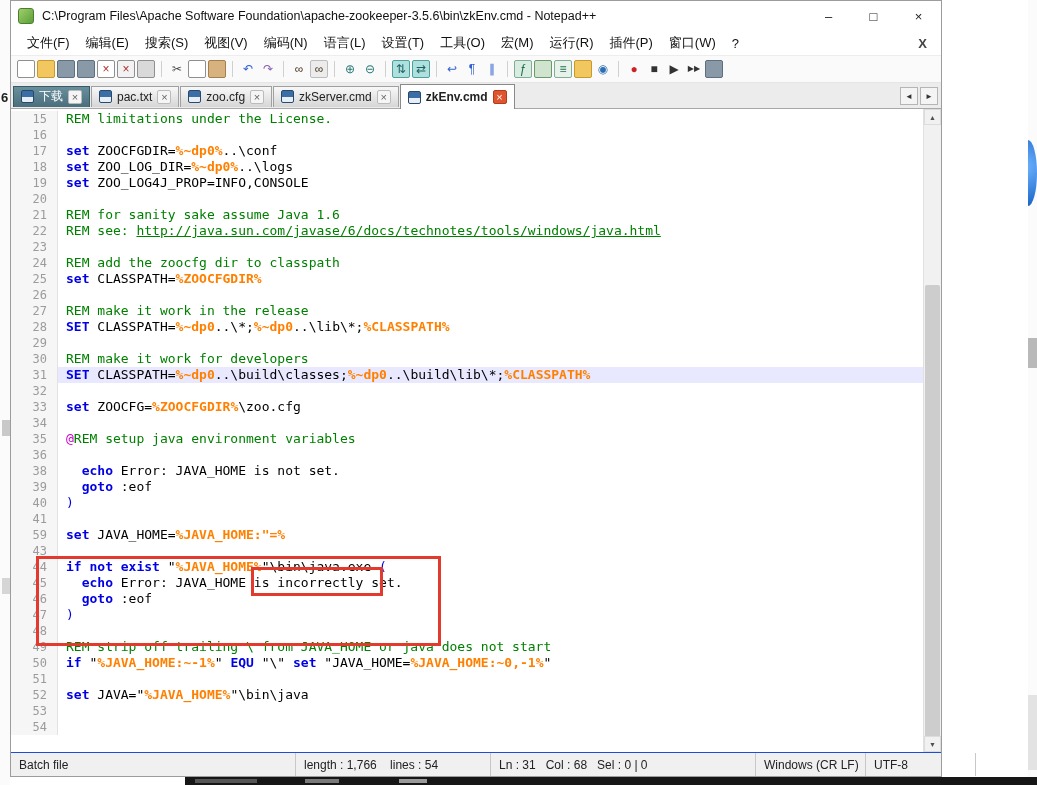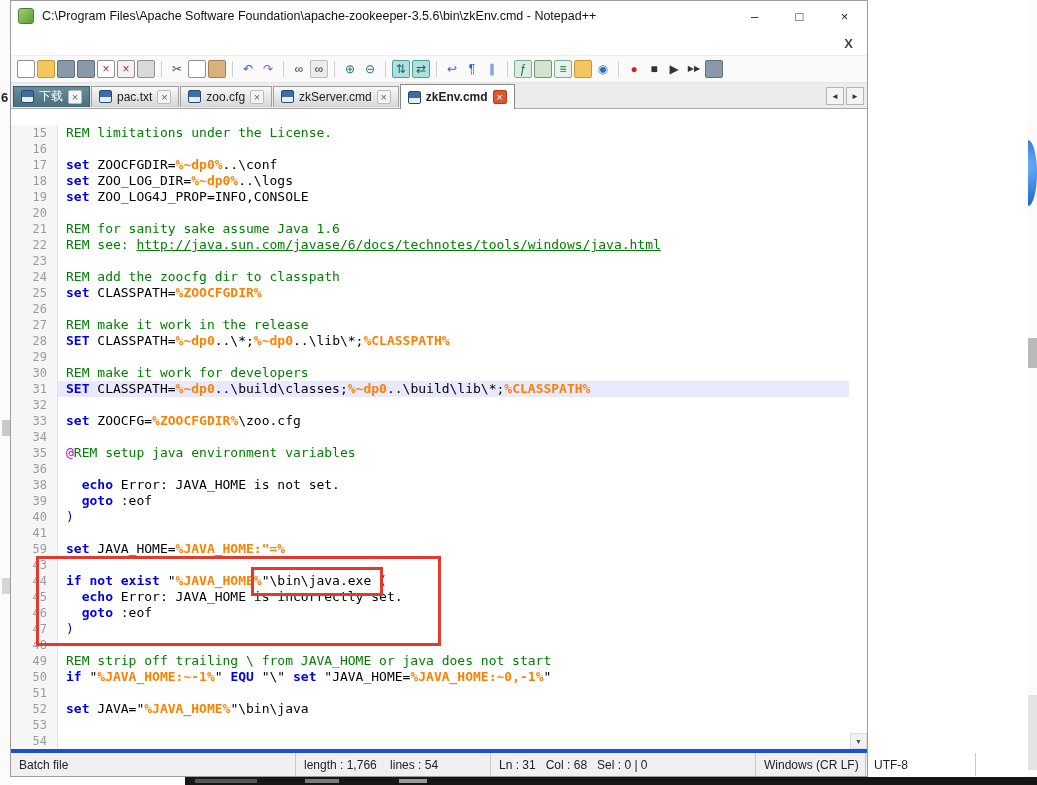--- a/index.html
+++ b/index.html
@@ -15,21 +15,21 @@
   #edge-right .blue-arc{position:absolute;top:140px;left:-9px;width:18px;height:66px;border-radius:50%;
     background:radial-gradient(circle at 30% 40%, #6fb3ff, #1763c6);}
   #edge-right .gray-block{position:absolute;top:338px;left:0;width:9px;height:30px;background:#b9b9b9;}
   #edge-right .light-block{position:absolute;top:695px;left:0;width:9px;height:75px;background:#e3e3e3;}
   #edge-bottom{position:absolute;left:185px;top:777px;width:852px;height:8px;background:#161616;}
   #edge-bottom .blob1{position:absolute;left:10px;top:2px;width:62px;height:4px;background:#555;}
   #edge-bottom .blob2{position:absolute;left:120px;top:2px;width:34px;height:4px;background:#7a7a7a;}
   #edge-bottom .blob3{position:absolute;left:214px;top:2px;width:28px;height:4px;background:#9a9a9a;}
 
   
-  #npp{position:absolute;left:10px;top:0;width:858px;height:777px;background:#fff;
+  #npp{position:absolute;left:10px;top:0;width:932px;height:777px;background:#fff;
     border:1px solid #9c9c9c;box-sizing:border-box;display:flex;flex-direction:column;}
 
   .titlebar{height:30px;flex:0 0 30px;display:flex;align-items:center;background:#ffffff;}
   .nplogo{width:16px;height:16px;margin:0 8px 0 7px;border-radius:3px;flex:0 0 16px;
     background:linear-gradient(135deg,#9ed06a,#5d9e3a);border:1px solid #4a7f2e;box-sizing:border-box;}
   .wtitle{flex:1;font-size:12.5px;color:#111;white-space:nowrap;overflow:hidden;}
   .wctl{width:45px;height:30px;display:flex;align-items:center;justify-content:center;
     font-size:13px;color:#222;cursor:default;}
 
   .menubar{height:24px;flex:0 0 24px;display:flex;align-items:center;padding-left:8px;
@@ -54,21 +54,21 @@
   .tab.active{background:#ffffff;height:25px;margin-bottom:-1px;font-weight:bold;border-color:#8a8a8a;}
   .ficon{width:13px;height:13px;flex:0 0 13px;border:1px solid #27496d;border-radius:2px;box-sizing:border-box;
     background:linear-gradient(180deg,#3b6ea5 0 55%,#e8eef5 55%);}
   .tclose{width:14px;height:14px;line-height:12px;text-align:center;font-size:11px;font-weight:normal;
     color:#666;border:1px solid #bbb;border-radius:2px;background:#f5f5f5;box-sizing:border-box;}
   .tab.active .tclose{background:#e0542e;color:#fff;border-color:#b03d1d;}
   .tabnav{margin-left:auto;display:flex;gap:2px;margin-bottom:3px;padding-right:3px;}
   .tabnav span{width:16px;height:16px;display:flex;align-items:center;justify-content:center;
     font-size:8px;color:#333;border:1px solid #b5b5b5;background:#f4f4f4;}
 
-  .editor{flex:1;display:flex;overflow:hidden;background:#fff;position:relative;align-items:flex-end;}
+  .editor{flex:1;display:flex;overflow:hidden;background:#fff;position:relative;}
   .lines{flex:1;overflow:hidden;padding-top:2px;}
   .row{display:flex;height:16px;line-height:16px;font-family:"DejaVu Sans Mono",monospace;
     font-size:13px;white-space:pre;}
   .ln{flex:0 0 47px;width:47px;box-sizing:border-box;text-align:right;padding-right:10px;
     color:#9b9b9b;font-size:12px;background:#f6f6f6;border-right:1px solid #e2e2e2;}
   .code{flex:1;padding-left:8px;}
   .row.cur .code{background:#e8e8ff;}
   .kw{color:#0000e6;font-weight:bold;}
   .cm{color:#008000;}
   .var{color:#ff8000;font-weight:bold;}
@@ -78,21 +78,21 @@
   .at{color:#cc00cc;}
 
   .vscroll{flex:0 0 17px;background:#f1f1f1;border-left:1px solid #e0e0e0;position:relative;}
   .sarrow{position:absolute;left:0;width:17px;height:16px;display:flex;align-items:center;justify-content:center;
     font-size:7px;color:#505050;background:#f1f1f1;border:1px solid #dcdcdc;box-sizing:border-box;}
   .sarrow.up{top:0;}
   .sarrow.down{bottom:0;}
   .sthumb{position:absolute;left:1px;width:15px;top:176px;height:454px;background:#cdcdcd;border-radius:2px;}
 
   .statusbar{height:23px;flex:0 0 23px;display:flex;align-items:center;font-size:12px;color:#222;
-    background:#f0f0f0;border-top:4px solid #1d4ed8;}
+    background:#f0f0f0;border-top:1px solid #1d4ed8;}
   .seg{height:100%;display:flex;align-items:center;padding-left:8px;box-sizing:border-box;
     border-right:1px solid #c8c8c8;white-space:pre;overflow:hidden;}
   .seg.s0{flex:0 0 285px;}
   .seg.s1{flex:0 0 195px;}
   .seg.s2{flex:0 0 265px;}
   .seg.s3{flex:0 0 110px;}
   .seg.s4{flex:0 0 110px;}
   .seg.s5{flex:1;border-right:none;}
 
   .ann{position:absolute;border:3px solid #e23b2e;background:transparent;z-index:60;pointer-events:none;}
@@ -124,20 +124,35 @@
 
     <div class="titlebar">
       <div class="nplogo"></div>
       <div class="wtitle">C:\Program Files\Apache Software Foundation\apache-zookeeper-3.5.6\bin\zkEnv.cmd - Notepad++</div>
       <div class="wctl">–</div>
       <div class="wctl">□</div>
       <div class="wctl">×</div>
     </div>
 
     <div class="menubar">
+      <div class="menu-items">
+          <span class="menu-item">文件(F)</span>
+          <span class="menu-item">编辑(E)</span>
+          <span class="menu-item">搜索(S)</span>
+          <span class="menu-item">视图(V)</span>
+          <span class="menu-item">编码(N)</span>
+          <span class="menu-item">语言(L)</span>
+          <span class="menu-item">设置(T)</span>
+          <span class="menu-item">工具(O)</span>
+          <span class="menu-item">宏(M)</span>
+          <span class="menu-item">运行(R)</span>
+          <span class="menu-item">插件(P)</span>
+          <span class="menu-item">窗口(W)</span>
+          <span class="menu-item">?</span>
+        </div>
       <span class="menu-close">X</span>
     </div>
 
     <div class="toolbar">
         <span class="tbi" style="color: rgb(102, 102, 102); background: rgb(255, 255, 255); border: 1px solid rgb(143, 143, 143);"></span>
         <span class="tbi" style="color: rgb(122, 92, 30); background: rgb(243, 199, 95); border: 1px solid rgb(199, 154, 47);"></span>
         <span class="tbi" style="color: rgb(255, 255, 255); background: rgb(138, 153, 168); border: 1px solid rgb(95, 111, 127);"></span>
         <span class="tbi" style="color: rgb(255, 255, 255); background: rgb(138, 153, 168); border: 1px solid rgb(95, 111, 127);"></span>
         <span class="tbi" style="color: rgb(176, 48, 48); background: rgb(255, 255, 255); border: 1px solid rgb(143, 143, 143);">×</span>
         <span class="tbi" style="color: rgb(176, 48, 48); background: rgb(242, 242, 242); border: 1px solid rgb(143, 143, 143);">×</span>

